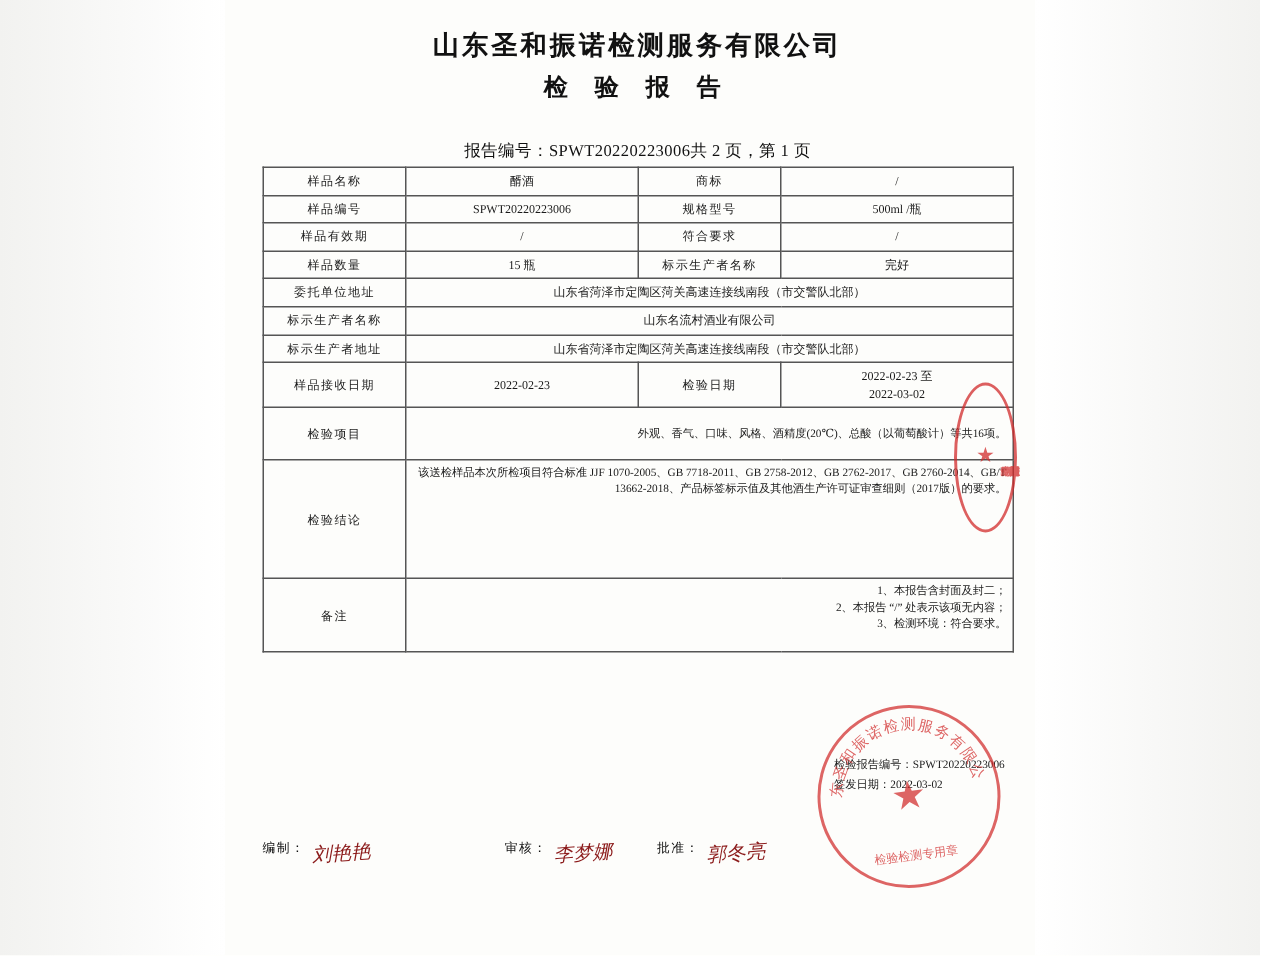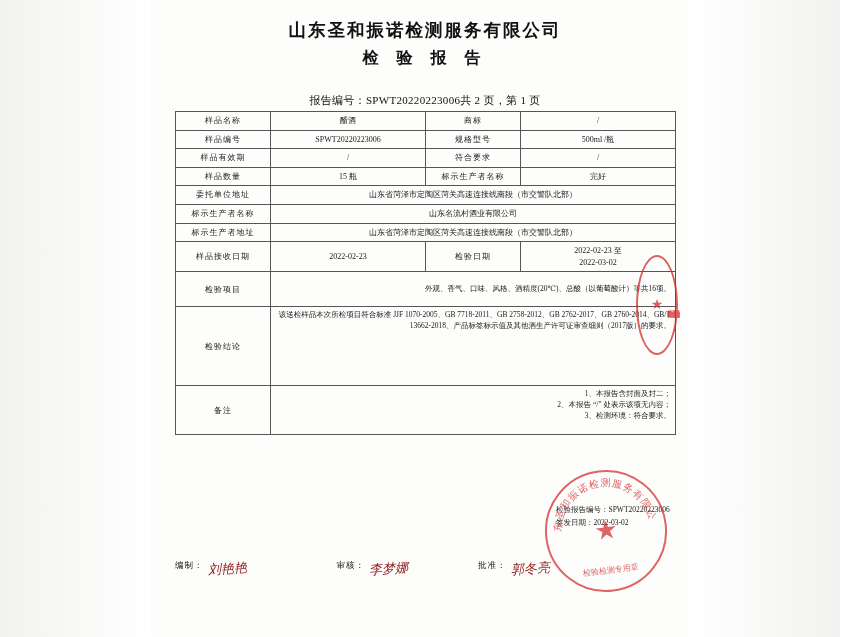--- a/index.html
+++ b/index.html
@@ -303,21 +303,21 @@
 
   <div class="footer">
     <div class="sig-block">
       <span class="sig-label">编制：</span>
       <span class="sig-name">刘艳艳</span>
     </div>
     <div class="sig-block" style="margin-left:60px">
       <span class="sig-label">审核：</span>
       <span class="sig-name">李梦娜</span>
     </div>
-    <div class="sig-block" style="margin-left:40px">
+    <div class="sig-block" style="">
       <span class="sig-label">批准：</span>
       <span class="sig-name">郭冬亮</span>
     </div>
   </div>
 
   <div class="stamp-note">
     <div>检验报告编号：SPWT20220223006</div>
     <div>签发日期：2022-03-02</div>
   </div>
 

